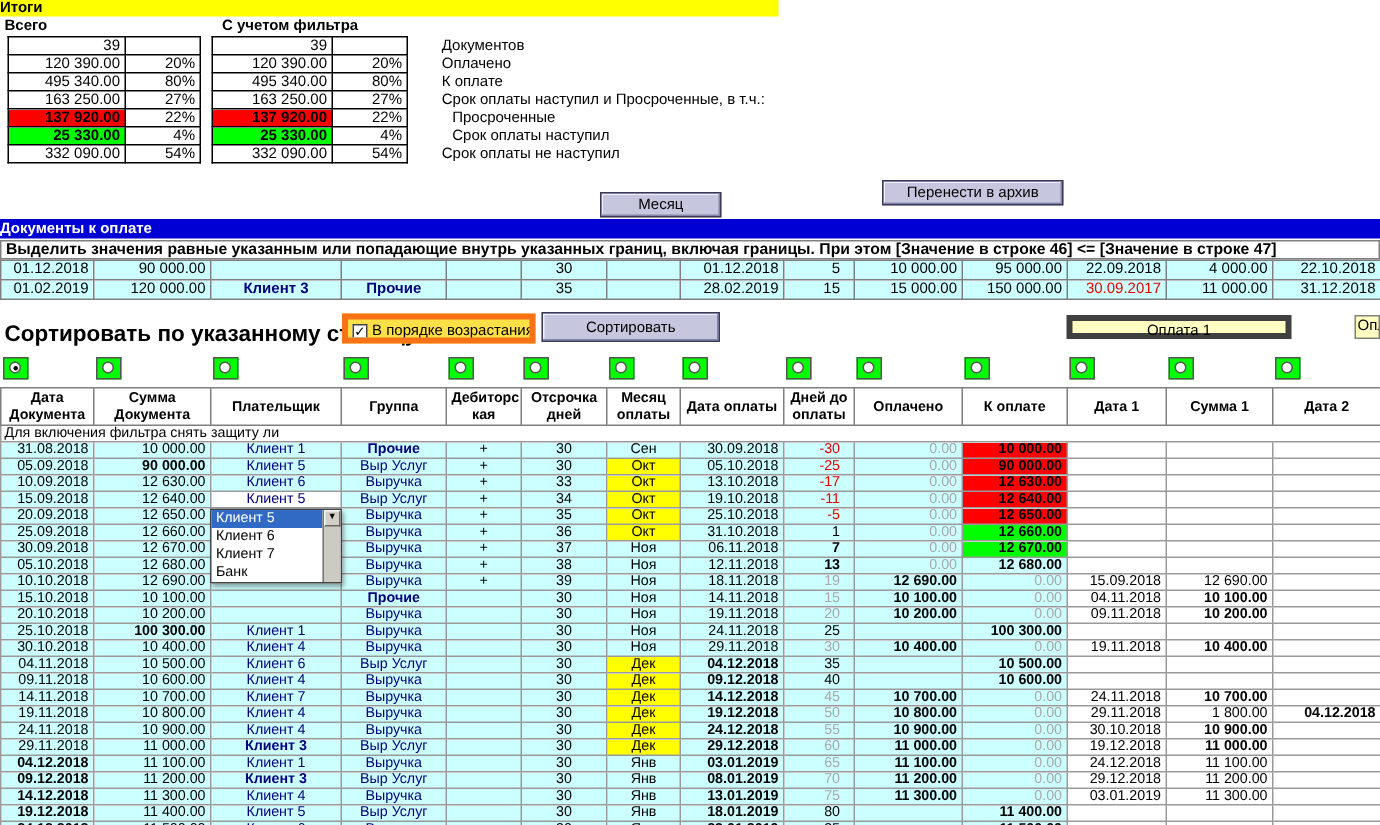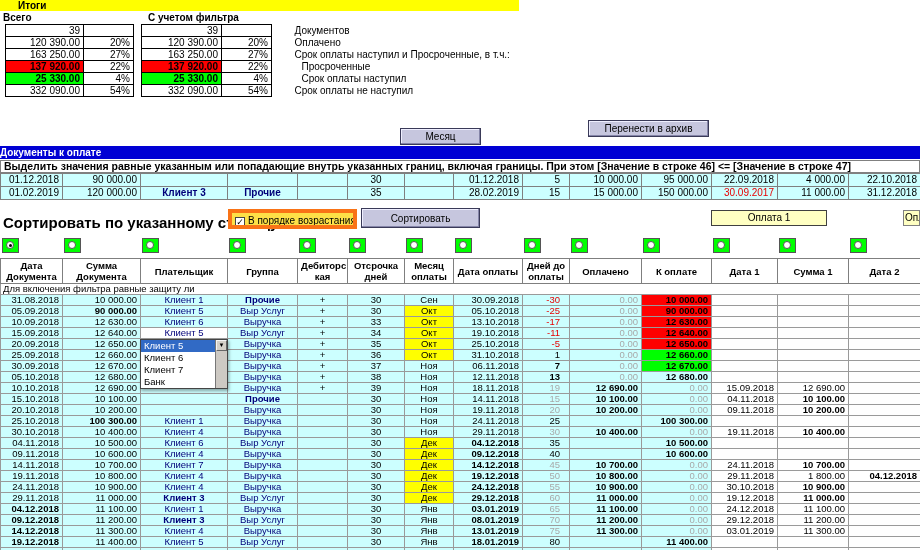--- a/index.html
+++ b/index.html
@@ -2,21 +2,21 @@
 <html><head>
 <meta charset="utf-8">
 <style>
   *{margin:0;padding:0;box-sizing:border-box}
   html,body{background:#fff}
   .screen{position:relative;width:920px;height:550px;overflow:hidden;background:#fff;
     font-family:"Liberation Sans","DejaVu Sans",sans-serif;font-size:10px;color:#000}
 
   
   .itogi{position:absolute;left:0;top:0;width:519px;height:11px;background:#FFFF00;
-    font-weight:700;line-height:11px;padding-left:18px}
+    font-weight:700;line-height:11px;padding-left:0}
   .tot-head{position:absolute;top:12px;height:11px;line-height:11px;font-weight:700}
   .th1{left:3px}.th2{left:148px}
   table.tot{position:absolute;left:5px;top:24px;width:600px;border-collapse:collapse;table-layout:fixed}
   table.tot td{height:11px;line-height:11px;font-size:10px;overflow:hidden;white-space:nowrap}
   table.tot td.box{border:1px solid #000;text-align:right;padding:0 3px;background:#fff}
   table.tot td.red{background:#FF0000;font-weight:700}
   table.tot td.green{background:#00FF00;font-weight:700}
   table.tot td.lbl{text-align:left;padding-left:1px}
   table.tot td.lbl.ind{padding-left:8px}
   table.tot td.sp{border:none}
@@ -41,22 +41,22 @@
   table.fgrid{position:absolute;left:0;top:173px;width:920px;border-collapse:collapse;table-layout:fixed}
   table.fgrid td{height:12px;line-height:12px;border:1px solid #7F7F7F;background:#CCFFFF;
     padding:0 3px;overflow:hidden;white-space:nowrap;font-size:10px}
 
   
   .sort-label{position:absolute;left:3px;top:214px;font-weight:700;font-size:15px}
   .asc-box{position:absolute;left:228px;top:209px;width:129px;height:20px;background:#fde047;
     border:4px solid #f97316;line-height:15px;padding-left:3px;overflow:hidden;white-space:nowrap}
   .cbx{display:inline-block;width:10px;height:10px;background:#fff;border:1px solid #444;
     font-size:9px;line-height:9px;text-align:center;vertical-align:-1px;margin-right:3px}
-  .pay1{position:absolute;left:711px;top:210px;width:116px;height:16px;background:#FFFFC2;
-    border:1px solid #404040;text-align:center;line-height:14px}
+  .pay1{position:absolute;left:711px;top:210px;width:150px;height:16px;background:#FFFFC2;
+    border:4px solid #404040;text-align:center;line-height:14px}
   .pay2{position:absolute;left:903px;top:210px;width:17px;height:16px;background:#FFFFC2;
     border:1px solid #808080;line-height:14px;overflow:hidden;white-space:nowrap;padding-left:1px}
 
   
   .radio-row{position:absolute;left:0;top:238px;width:920px;height:16px}
   .radio-cell{position:absolute;top:0;width:17px;height:15px;background:#00FF00;border:1px solid #555}
   .rb{position:absolute;left:3px;top:2px;width:8px;height:8px;background:#fff;border:1px solid #555;border-radius:50%}
   .radio-cell.sel .rb::after{content:"";position:absolute;left:2px;top:2px;width:3px;height:3px;background:#000;border-radius:50%}
 
   
@@ -116,20 +116,29 @@
           <td class="lbl">Документов</td>
         </tr>
         <tr>
           <td class="box">120 390.00</td>
           <td class="box">20%</td>
           <td class="sp"></td>
           <td class="box">120 390.00</td>
           <td class="box">20%</td>
           <td class="sp"></td>
           <td class="lbl">Оплачено</td>
+        </tr>
+        <tr>
+          <td class="box">495 340.00</td>
+          <td class="box">80%</td>
+          <td class="sp"></td>
+          <td class="box">495 340.00</td>
+          <td class="box">80%</td>
+          <td class="sp"></td>
+          <td class="lbl">К оплате</td>
         </tr>
         <tr>
           <td class="box">163 250.00</td>
           <td class="box">27%</td>
           <td class="sp"></td>
           <td class="box">163 250.00</td>
           <td class="box">27%</td>
           <td class="sp"></td>
           <td class="lbl">Срок оплаты наступил и Просроченные, в т.ч.:</td>
         </tr>
@@ -306,21 +315,21 @@
           <td>Месяц<br>оплаты</td>
           <td>Дата оплаты</td>
           <td>Дней до<br>оплаты</td>
           <td>Оплачено</td>
           <td>К оплате</td>
           <td>Дата 1</td>
           <td>Сумма 1</td>
           <td>Дата 2</td>
         </tr>
         <tr class="nr">
-          <td colspan="14">Для включения фильтра равные защиту ли</td>
+          <td colspan="14">Для включения фильтра снять защиту ли</td>
         </tr>
         <tr class="dr">
           <td class="ar">31.08.2018</td>
           <td class="ar">10 000.00</td>
           <td class="ac navy">Клиент 1</td>
           <td class="ac navy b">Прочие</td>
           <td class="ac">+</td>
           <td class="ac">30</td>
           <td class="ac">Сен</td>
           <td class="ar">30.09.2018</td>

